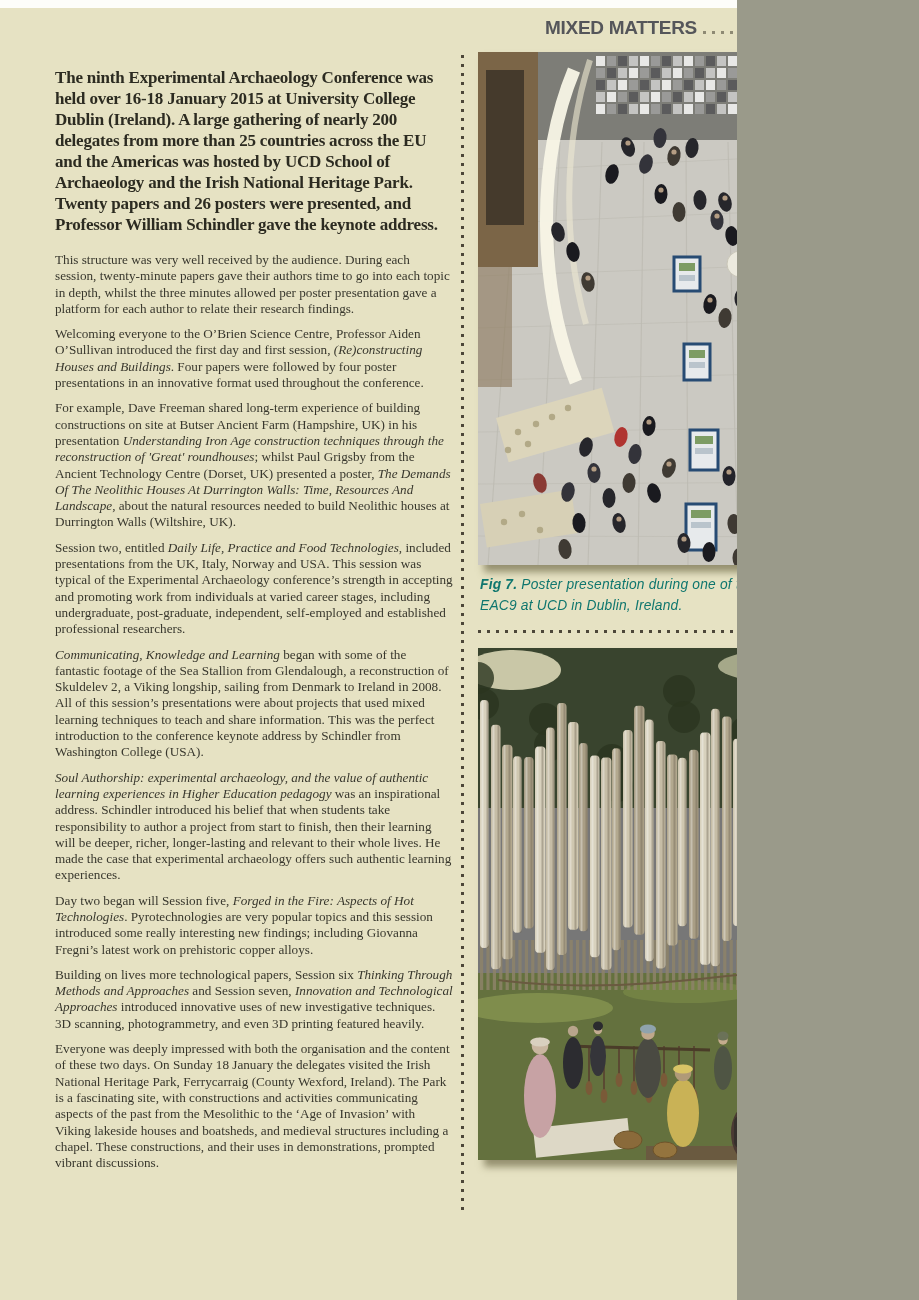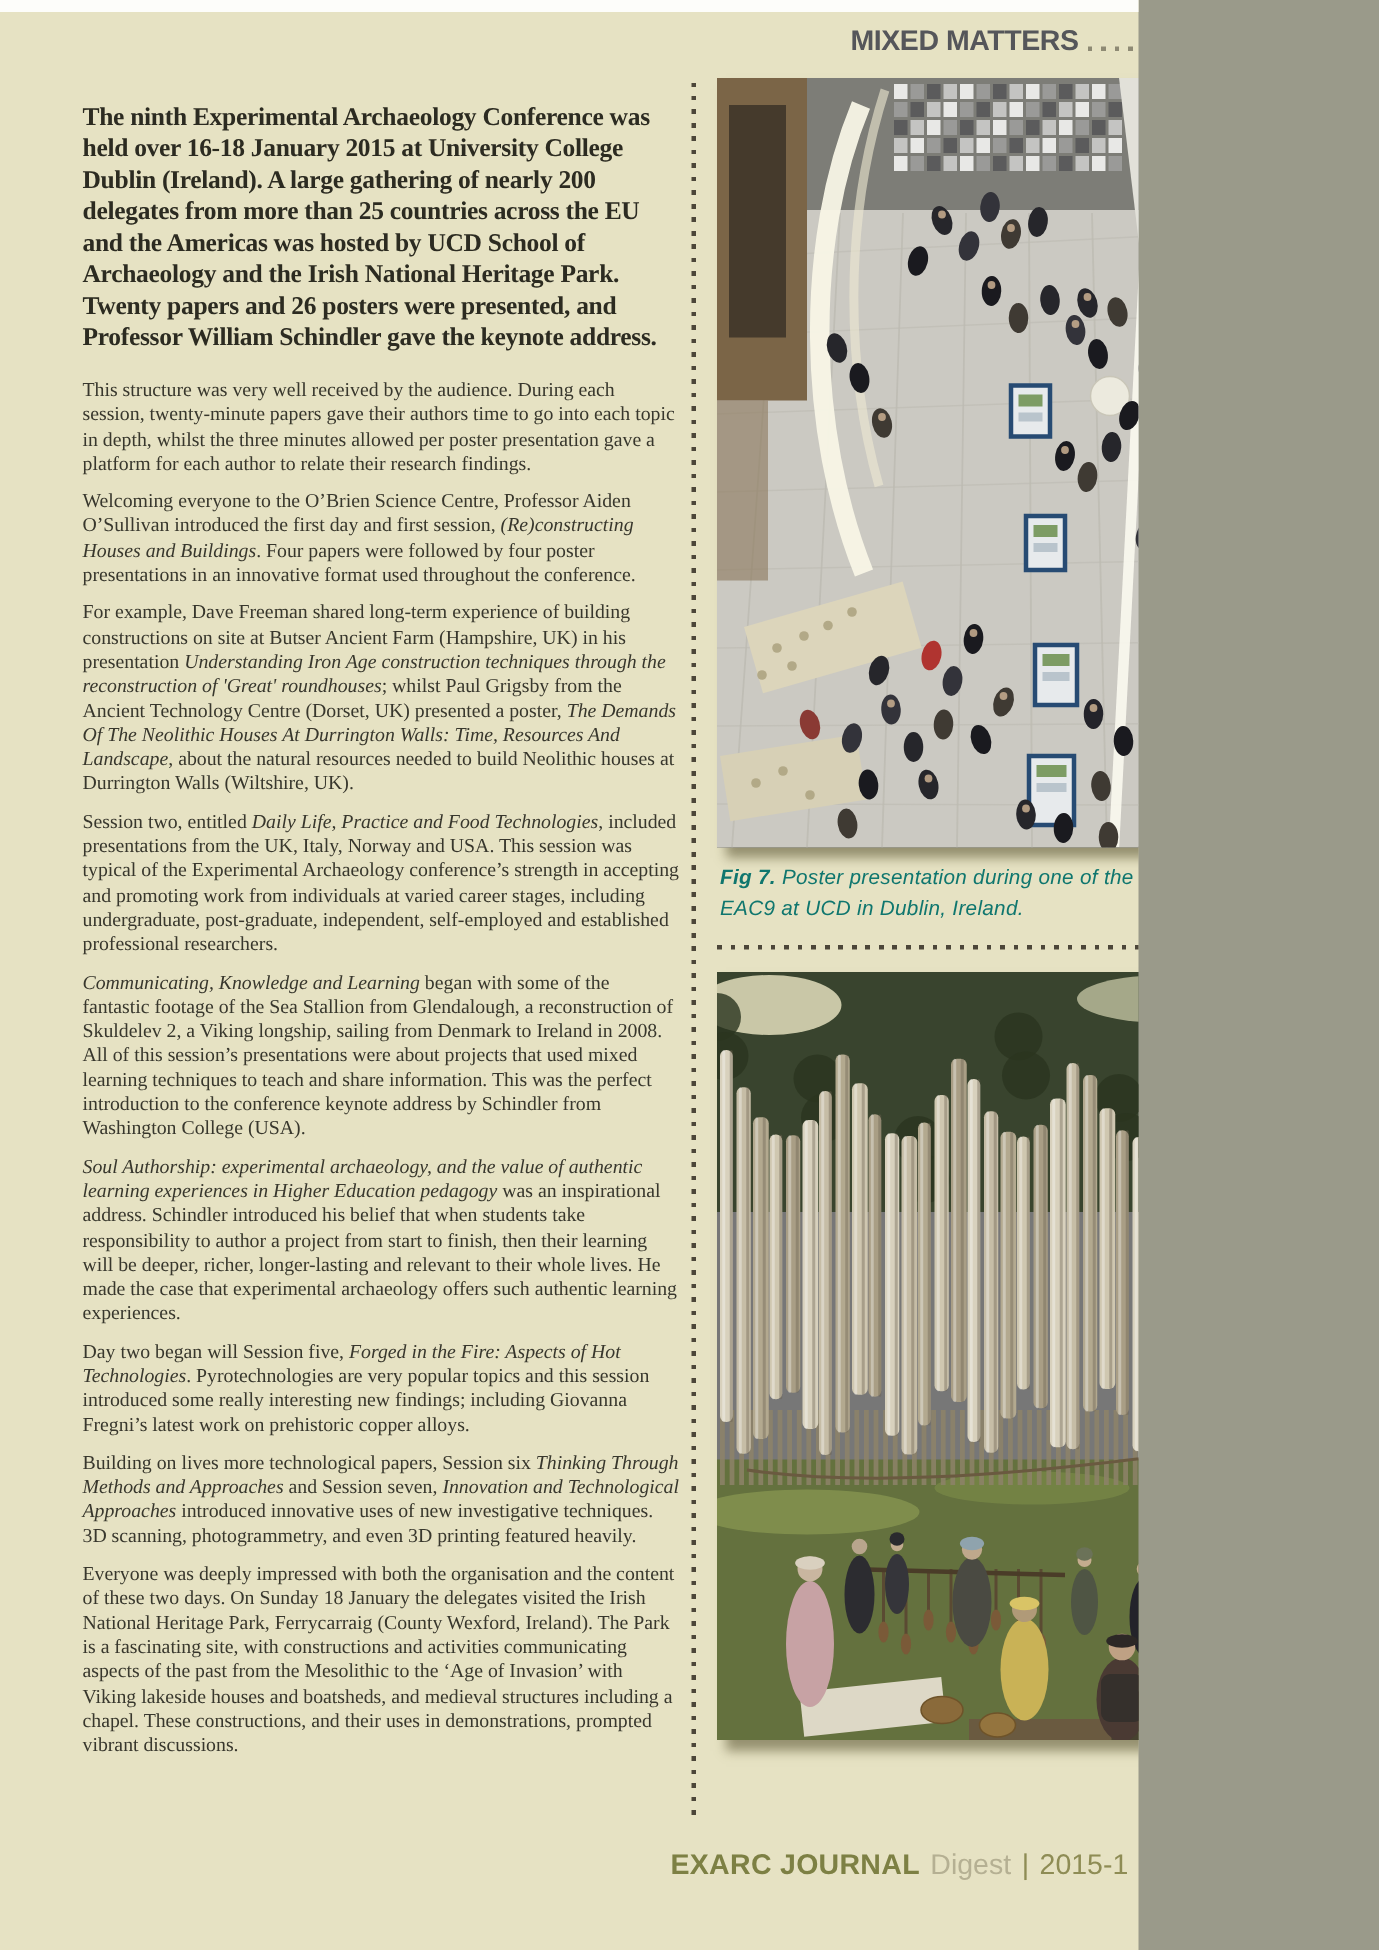--- a/index.html
+++ b/index.html
@@ -1,21 +1,20 @@
 <!DOCTYPE html>
 <html><head>
 <meta charset="utf-8">
 <style>
   html,body{margin:0;padding:0;}
   body{background:#9a9a8a;}
   .page{
     position:relative; width:737px; height:1300px;
     background:#e6e2c3; overflow:hidden;
     font-family:"Liberation Serif", serif;
-    padding-left:22px;
   }
   .scan-edge-top{position:absolute;top:0;left:0;width:919px;height:8px;background:#fdfdfa;}
   
   .header{position:absolute;top:17px;right:0;display:flex;align-items:center;}
   .header-title{
     font-family:"Liberation Sans", sans-serif;font-weight:bold;font-size:19px;
     letter-spacing:-0.3px;color:#55565a;
   }
   .header-dots{width:34px;height:3px;margin-left:6px;margin-top:8px;
     background:repeating-linear-gradient(to right,#8e8a74 0 3px,transparent 3px 9px);}
@@ -543,20 +542,13 @@
         <circle cx="388" cy="438" r="5.2" fill="#bfa88c"></circle>
         <ellipse cx="368" cy="100" rx="7" ry="14" fill="#2e3238"></ellipse>
         <circle cx="368" cy="82" r="4" fill="#c6b094"></circle>
         <ellipse cx="270" cy="485" rx="17" ry="28" fill="#4a3a33"></ellipse>
         <circle cx="270" cy="450" r="8.84" fill="#bfa184"></circle>
         <ellipse cx="270" cy="446" rx="10.54" ry="4.5" fill="#2c2826"></ellipse>
         <rect x="256" y="468" width="28" height="32" rx="6" fill="#35302c"></rect>
       </svg>
   </div>
 
-  <div class="footer">
-    <span class="footer-journal">EXARC JOURNAL</span>
-    <span class="footer-digest">Digest</span>
-    <span class="footer-sep">|</span>
-    <span class="footer-issue">2015-1</span>
-    <span class="footer-page">19</span>
-  </div>
 </div>
 
 </body></html>

